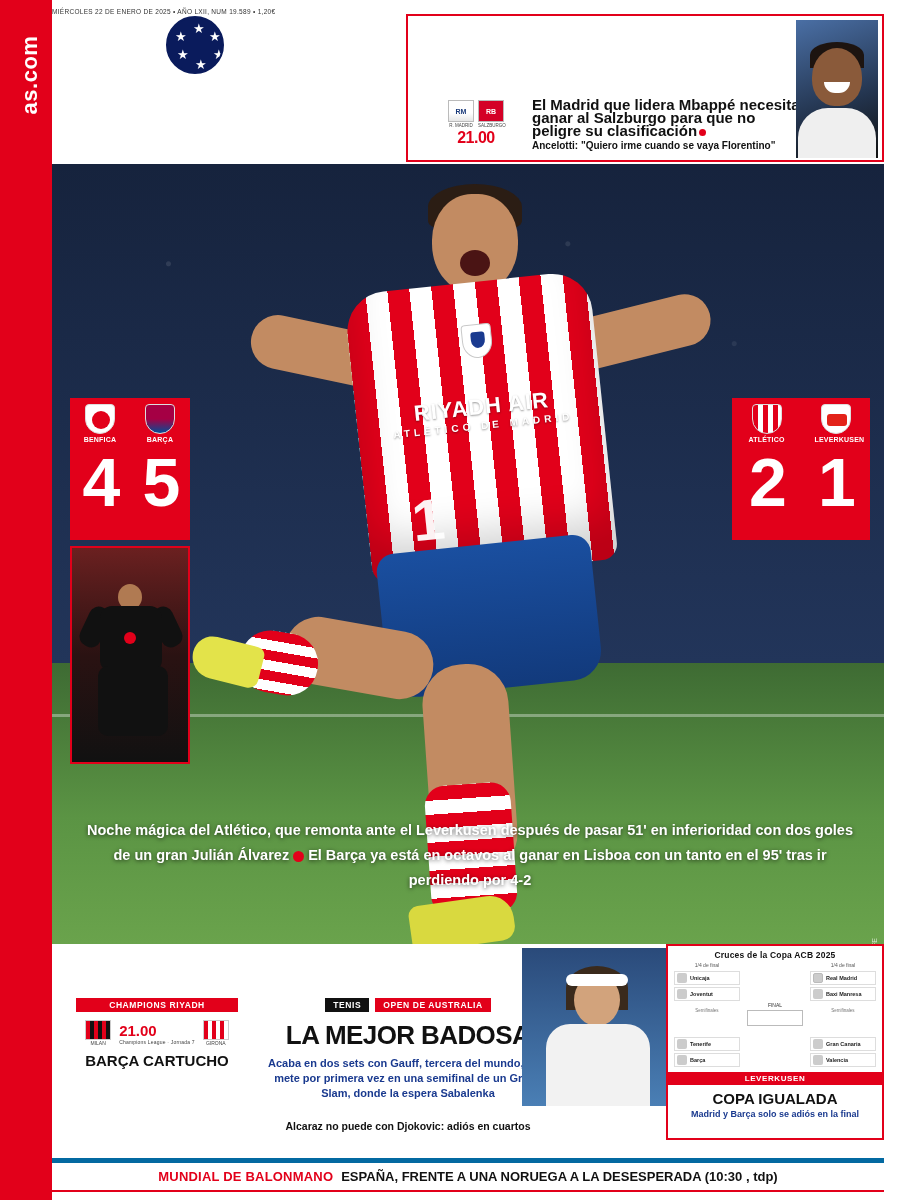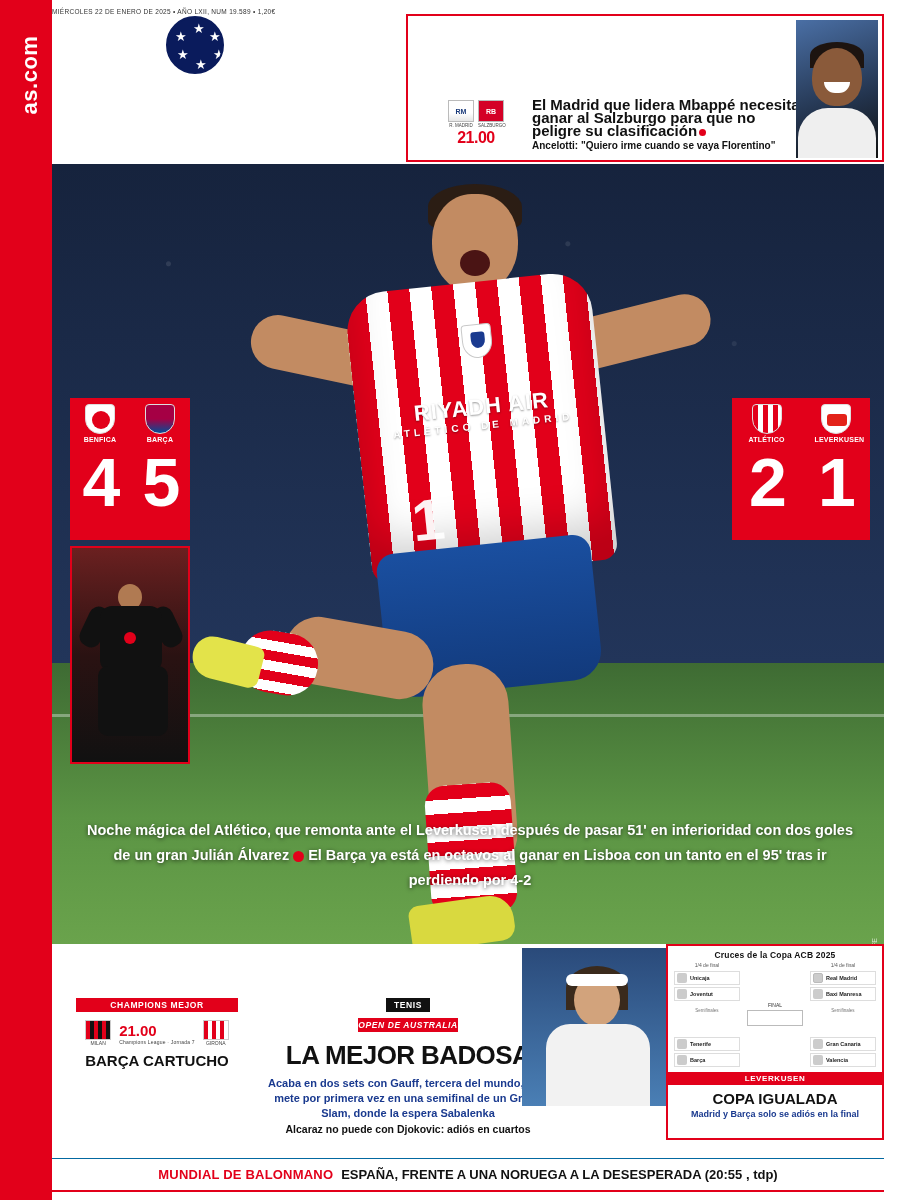--- a/index.html
+++ b/index.html
@@ -338,35 +338,35 @@
   .cl-body {
     text-align: center; font-size: 10.5px; font-weight: bold; color: #1a3a8f;
     line-height: 14px; margin-top: 3px;
   }
 
   .col-tenis {
     position: absolute; left: 206px; top: 54px; width: 300px;
   }
   .tenis-label {
     display: flex; align-items: center; gap: 6px; justify-content: center;
-    font-size: 8.5px; font-weight: bold; letter-spacing: .6px; flex-direction: column;
+    font-size: 8.5px; font-weight: bold; letter-spacing: .6px;
   }
   .tl-tag { background: #111; color: #fff; padding: 2px 8px; }
-  .tl-tag2 { background: #e2001a; color: #fff; padding: 2px 0; font-style: italic; }
+  .tl-tag2 { background: #e2001a; color: #fff; padding: 2px 8px; }
   .tenis-title {
     text-align: center; font-size: 26px; font-weight: bold; color: #111;
     margin-top: 8px; letter-spacing: -.6px;
   }
   .tenis-body {
     text-align: center; font-size: 11px; font-weight: bold; color: #1a3a8f;
     line-height: 15px; margin-top: 5px;
   }
   .tenis-sub {
     text-align: center; font-size: 10.5px; font-weight: bold; color: #111;
-    margin-top: 2px;
+    margin-top: 19px;
   }
 
   .tenis-photo {
     position: absolute; left: 470px; top: 4px; width: 150px; height: 158px;
     overflow: hidden;
   }
   .tn-bg { position: absolute; inset: 0; background: linear-gradient(180deg,#2a4a7a,#4a7fb5); }
   .tn-head { position: absolute; left: 52px; top: 26px; width: 46px; height: 52px; background: #d2a37c; border-radius: 50%; }
   .tn-hair { position: absolute; left: 44px; top: 18px; width: 62px; height: 44px; background: #3a2a1c; border-radius: 50% 50% 0 0; }
   .tn-visor { position: absolute; left: 44px; top: 26px; width: 62px; height: 12px; background: #fff; border-radius: 8px; }
@@ -405,21 +405,21 @@
     background: #e2001a; color: #fff; text-align: center;
     font-size: 8px; font-weight: bold; padding: 2px 0; letter-spacing: .6px;
     margin-top: 2px;
   }
   .acb-h { text-align: center; font-size: 15px; font-weight: bold; color: #111; margin-top: 5px; }
   .acb-sub { text-align: center; font-size: 9px; font-weight: bold; color: #1a3a8f; margin-top: 2px; }
 
   
   .footer {
     position: absolute; left: 52px; top: 1158px; width: 832px; height: 34px;
-    border-top: 1px solid #0369a1; border-bottom: 2px solid #e2001a;
+    border-top: 5px solid #0369a1; border-bottom: 2px solid #e2001a;
     display: flex; align-items: center; justify-content: center; gap: 8px;
     background: #fff;
   }
   .footer .tag { color: #e2001a; font-weight: bold; font-size: 13px; letter-spacing: .2px;}
   .footer .txt { color: #111; font-weight: bold; font-size: 13px; }
 </style>
 </head>
 <body>
 
 <div class="page">
@@ -534,21 +534,21 @@
   </div>
 
 
   <div class="lead">
     <span>Noche mágica del Atlético, que remonta ante el Leverkusen después de pasar 51' en inferioridad con dos goles de un gran Julián Álvarez</span><span class="redot"></span><span>El Barça ya está en octavos al ganar en Lisboa con un tanto en el 95' tras ir perdiendo por 4-2</span>
   </div>
 
   <div class="bottom">
 
     <div class="col-champions">
-      <div class="sec-label">CHAMPIONS MEJOR</div>
+      <div class="sec-label">CHAMPIONS RIYADH</div>
       <div class="cl-match">
         <div class="cl-crest">
           <div class="sh milan"></div>
           <span>MILAN</span>
         </div>
         <div class="cl-time">
           <span>21.00</span>
           <small>Champions League · Jornada 7</small>
         </div>
         <div class="cl-crest">
@@ -628,16 +628,16 @@
         </div>
       </div>
       <div class="acb-band">LEVERKUSEN</div>
       <div class="acb-h">COPA IGUALADA</div>
       <div class="acb-sub">Madrid y Barça solo se adiós en la final</div>
     </div>
   </div>
 
   <div class="footer">
     <span class="tag">MUNDIAL DE BALONMANO</span>
-    <span class="txt">ESPAÑA, FRENTE A UNA NORUEGA A LA DESESPERADA (20:55 , tdp)</span>
+    <span class="txt">ESPAÑA, FRENTE A UNA NORUEGA A LA DESESPERADA (10:30 , tdp)</span>
   </div>
 
 </div>
 
 </body></html>

